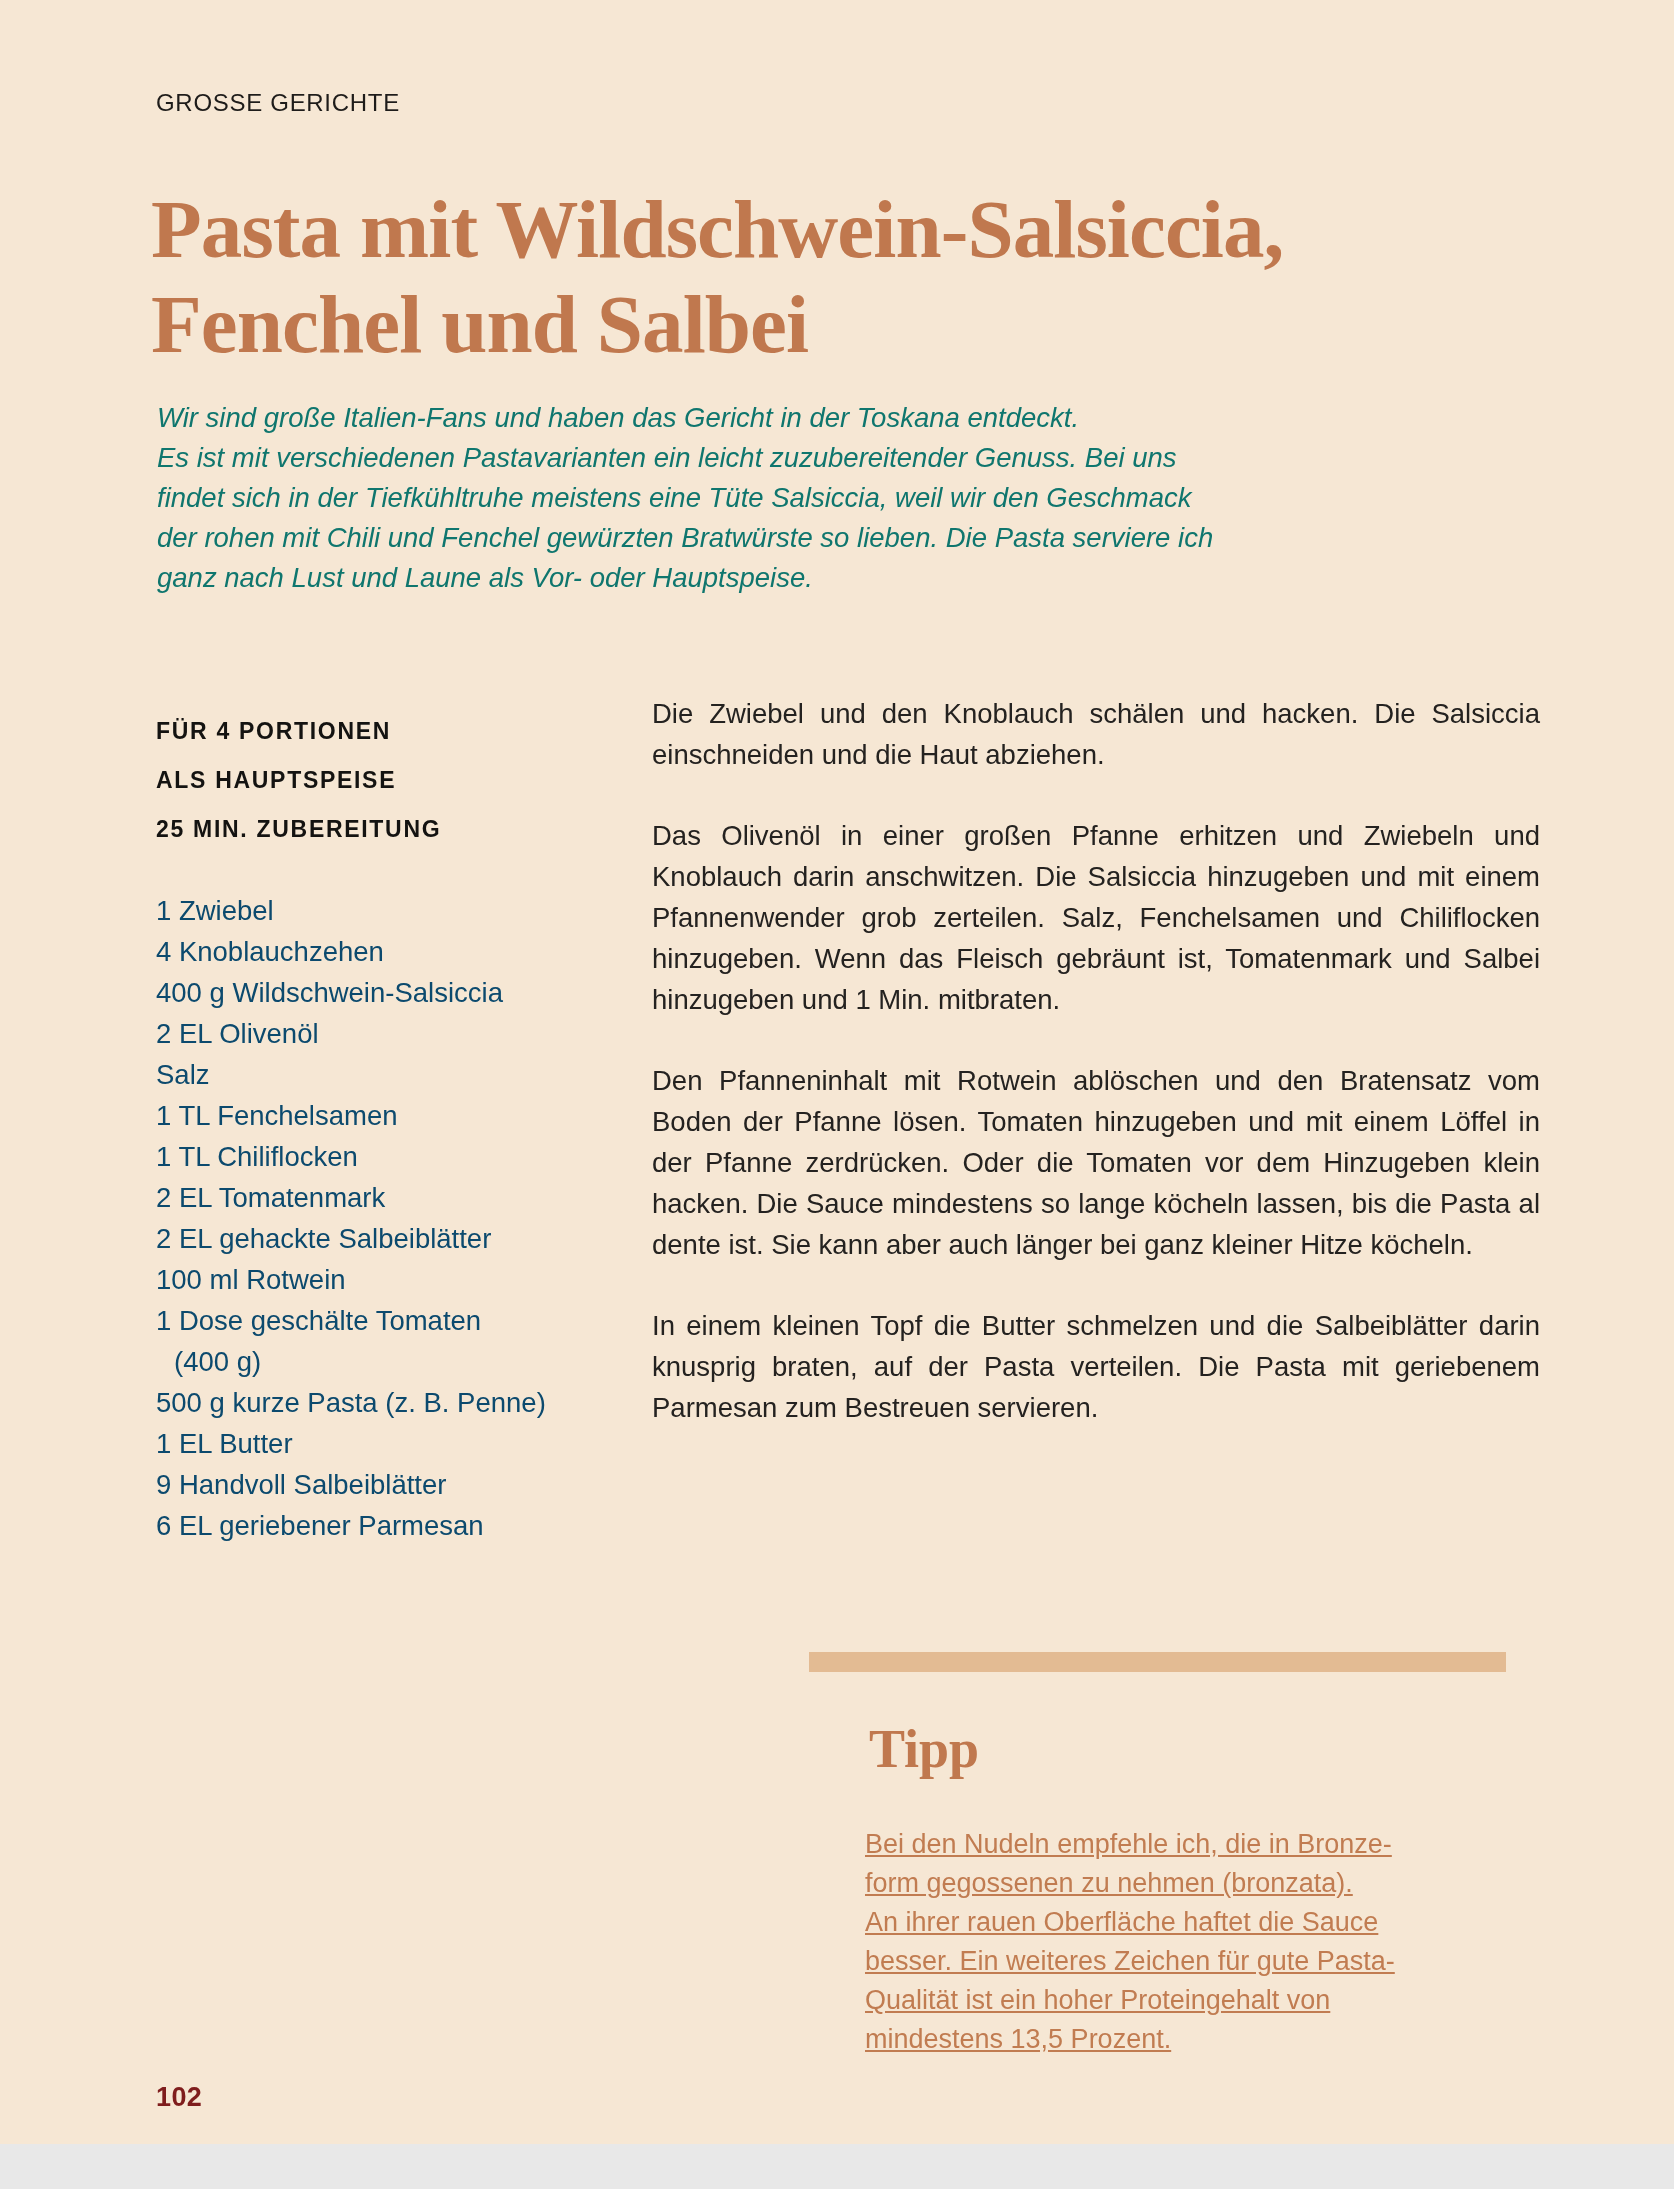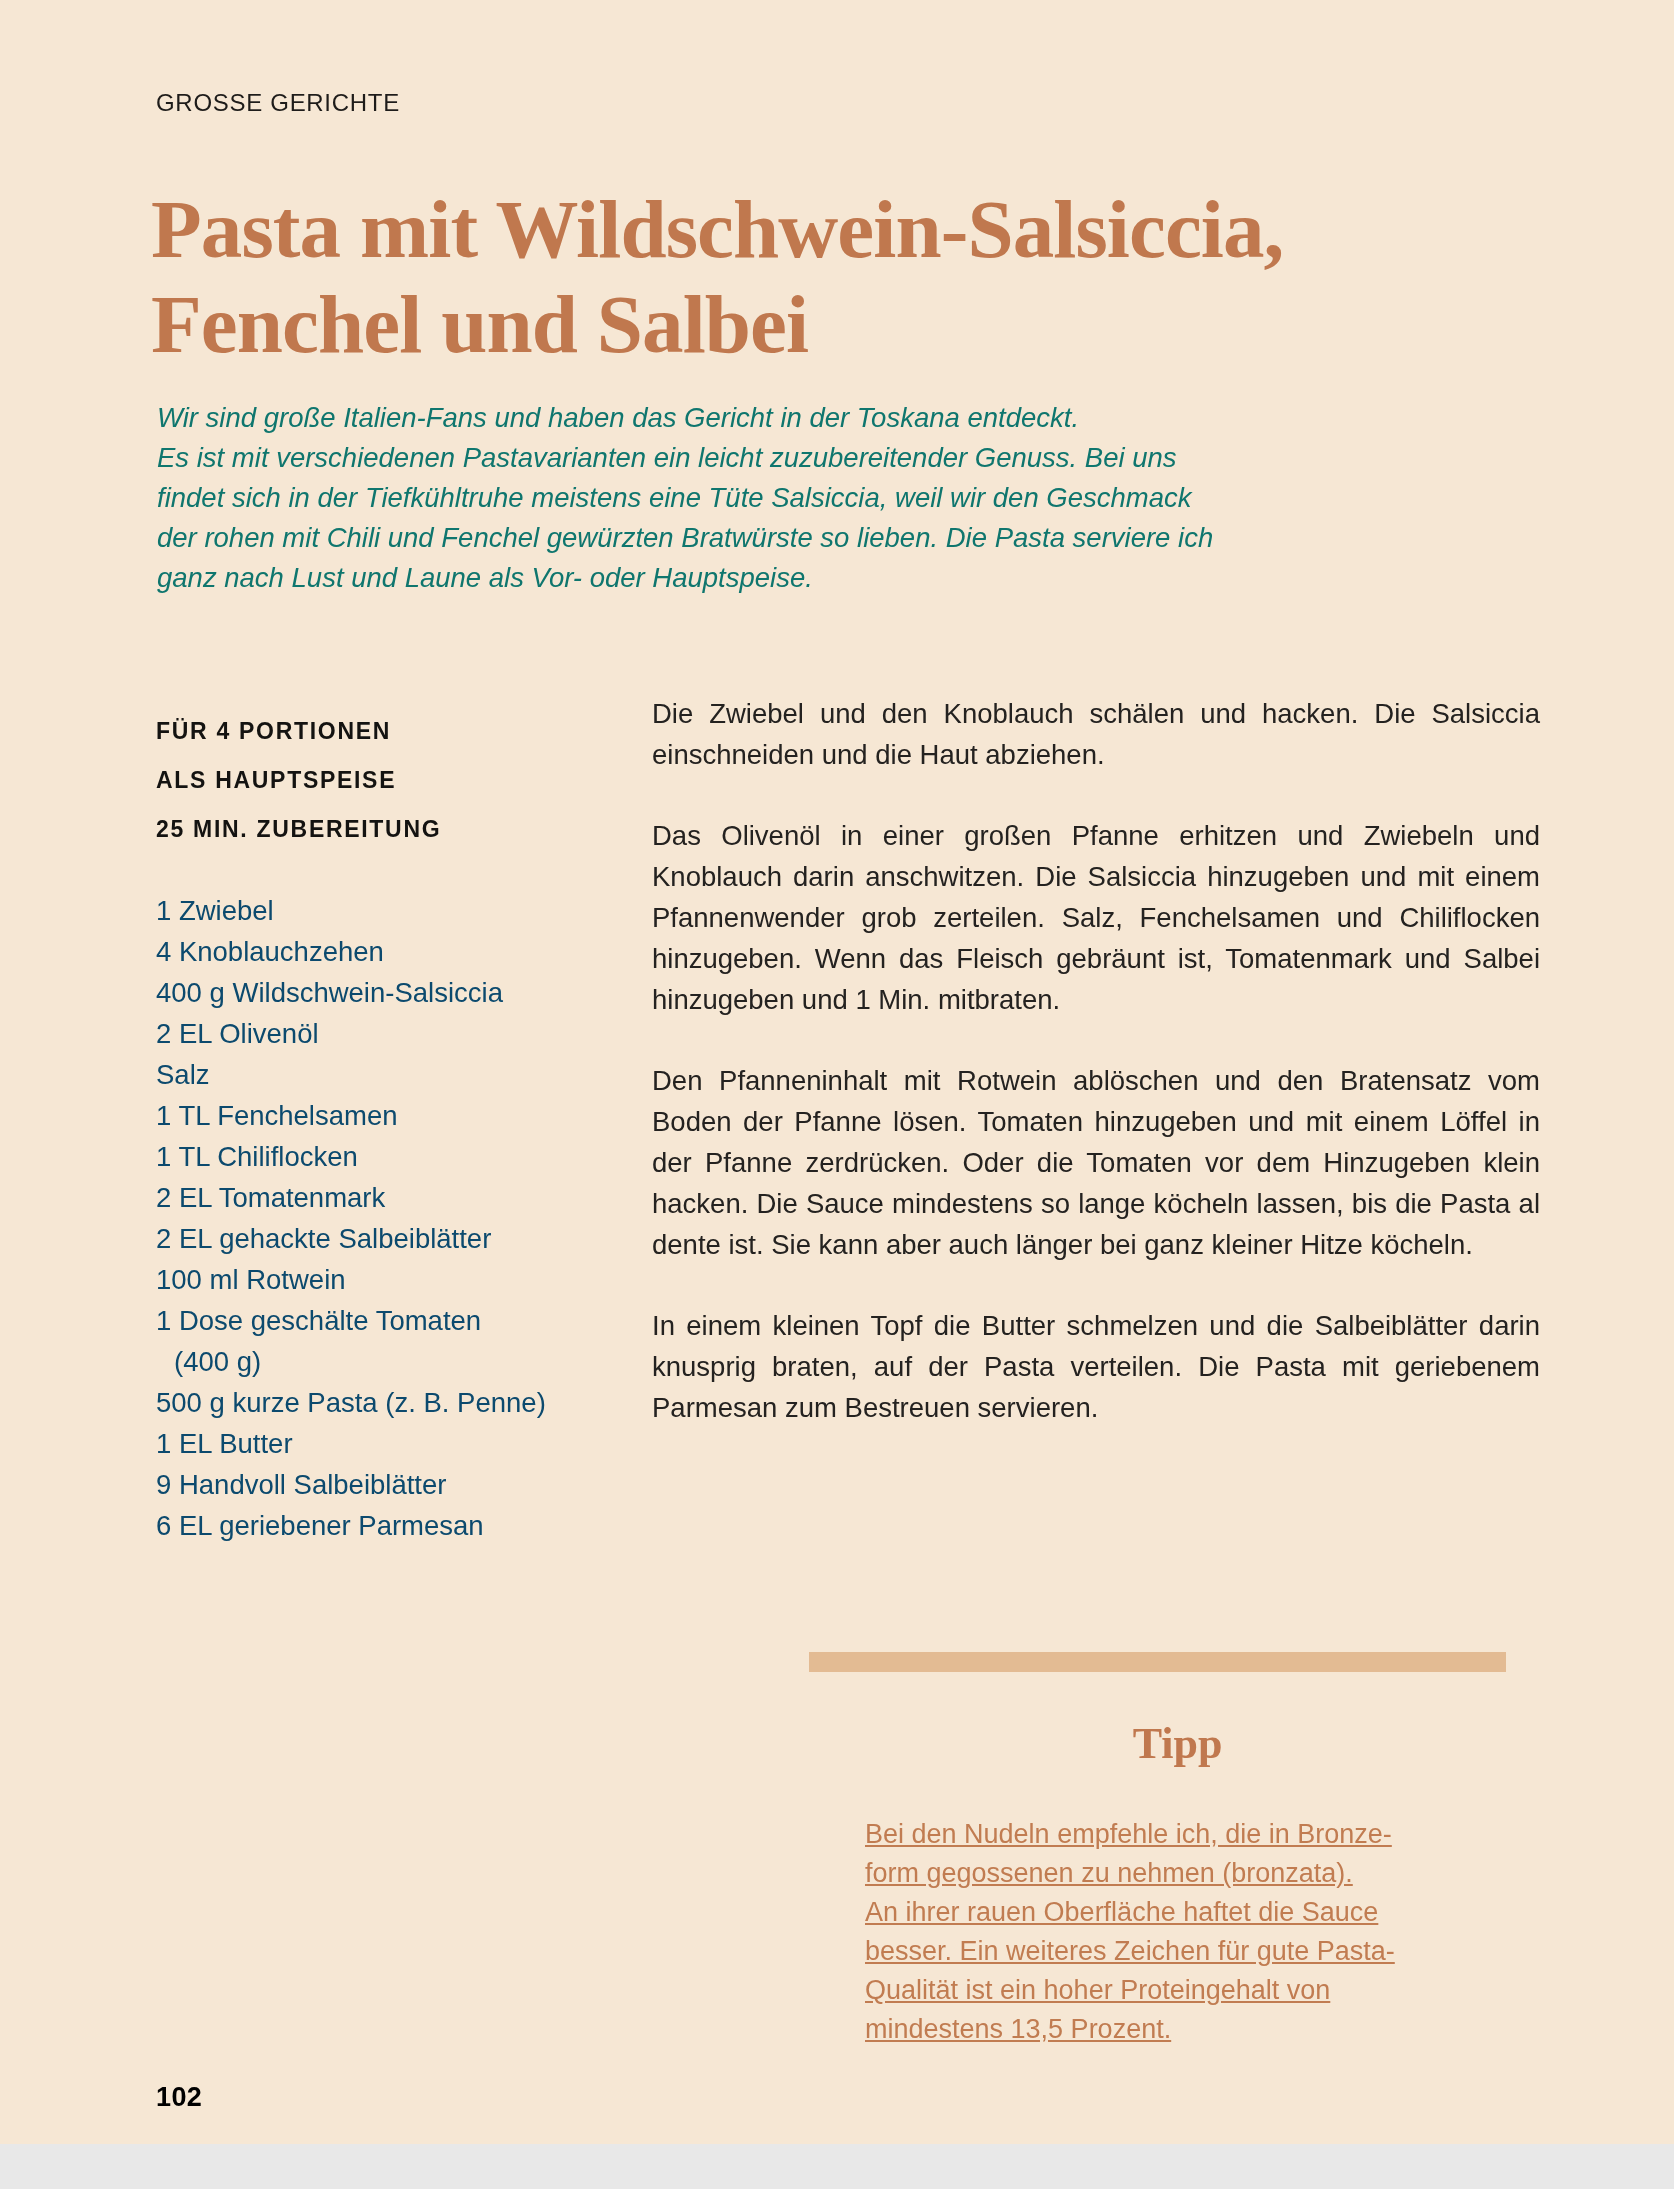--- a/index.html
+++ b/index.html
@@ -91,44 +91,43 @@
     left: 809px;
     top: 1652px;
     width: 697px;
   }
   .tip-bar {
     width: 697px;
     height: 20px;
     background: var(--bar, #e3bb93);
   }
   .tip-heading {
-    margin: 50px 0 0 40px;
+    margin: 50px 0 0 60px;
     font-family: "Liberation Serif", serif;
     font-weight: 700;
-    font-size: 44px;
+    font-size: 54px;
     line-height: 1;
     color: var(--accent, #c0784e);
-    text-align: center;
   }
   .tip-body {
     margin: 49px 0 0 56px;
     font-size: 27px;
     line-height: 39px;
     white-space: pre-line;
     color: var(--tip-text, #c17c51);
     text-decoration: underline;
   }
   .page-number {
     position: absolute;
     left: 156px;
     top: 2082px;
     font-size: 27px;
     font-weight: 700;
     letter-spacing: 0.4px;
-    color: #000000;
+    color: #7f1d1d;
     text-align: right;
   }
 </style>
 </head>
 <body>
 
 <div class="page">
 
   <div class="eyebrow">GROSSE GERICHTE</div>
 

